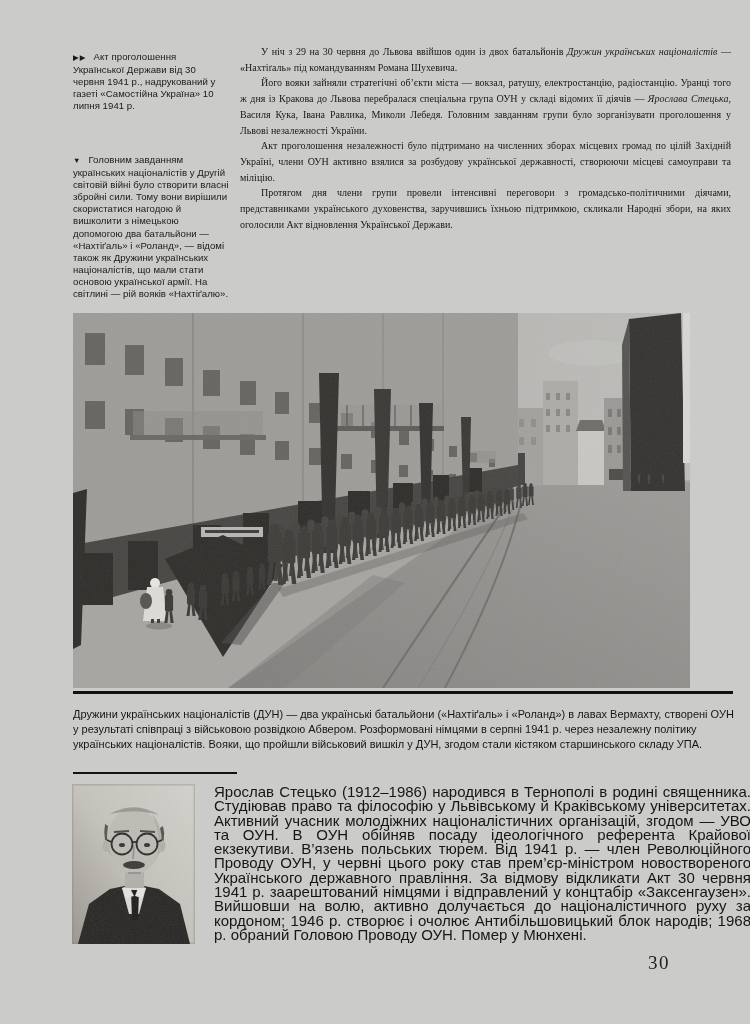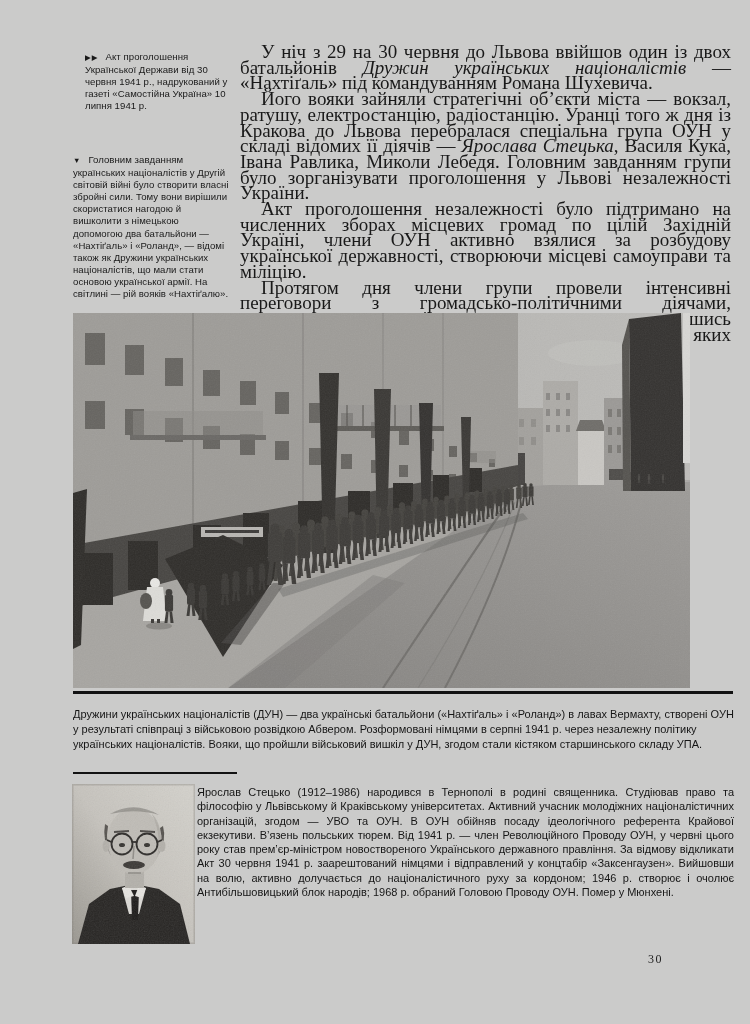--- a/index.html
+++ b/index.html
@@ -10,51 +10,51 @@
     color:var(--ink,#191919);
     overflow:hidden;
   }
   
   .side-cap{
     position:absolute;left:73px;width:157px;
     font-size:9.6px;line-height:12.1px;letter-spacing:.05px;
     color:var(--ink,#191919);text-align:left;
   }
   .side-cap .marker{font-size:7.5px;letter-spacing:1px;margin-right:7px;position:relative;top:-0.5px;}
-  #side-cap-1{top:51px;margin-left:12px;}
+  #side-cap-1{top:51px;}
   #side-cap-2{top:154px;}
   
   #main-text{
     position:absolute;left:240px;top:44px;width:491px;
     font-family:"Liberation Serif",serif;
-    font-size:19px;line-height:15.7px;text-align:justify;
+    font-size:10px;line-height:15.7px;text-align:justify;
   }
   #main-text p{margin:0;text-indent:21px;}
   #main-text .it{font-style:italic;}
   
   #street-photo{position:absolute;left:73px;top:313px;width:617px;height:375px;}
   #street-photo svg{display:block;}
   
   .rule-full{position:absolute;left:73px;top:691px;width:660px;height:3px;background:var(--rule,#121212);}
   .rule-short{position:absolute;left:73px;top:772px;width:164px;height:2px;background:var(--rule,#121212);}
   
   #photo-caption{
     position:absolute;left:73px;top:707px;width:662px;
     font-size:11px;line-height:14.9px;color:#161616;
   }
   
   #portrait-photo{position:absolute;left:72px;top:784px;width:123px;height:160px;}
   #bio-text{
-    position:absolute;left:197px;top:785px;width:537px;
-    font-size:11px;line-height:14.3px;text-align:justify;color:#161616;
+    position:absolute;left:214px;top:785px;width:537px;
+    font-size:15px;line-height:14.3px;text-align:justify;color:#161616;
   }
   
   #page-number{
     position:absolute;left:648px;top:952px;
-    font-family:"Liberation Serif",serif;font-size:12px;letter-spacing:1.5px;color:#222;
+    font-family:"Liberation Serif",serif;font-size:19px;letter-spacing:1.5px;color:#222;
   }
 </style>
 </head>
 <body>
 
 <div id="page">
 
   <div class="side-cap" id="side-cap-1">
     <span class="marker">▶▶</span><span>Акт проголошення Української Держави від 30 червня 1941 р., надрукований у газеті «Самостійна Україна» 10 липня 1941 р.</span>
   </div>

